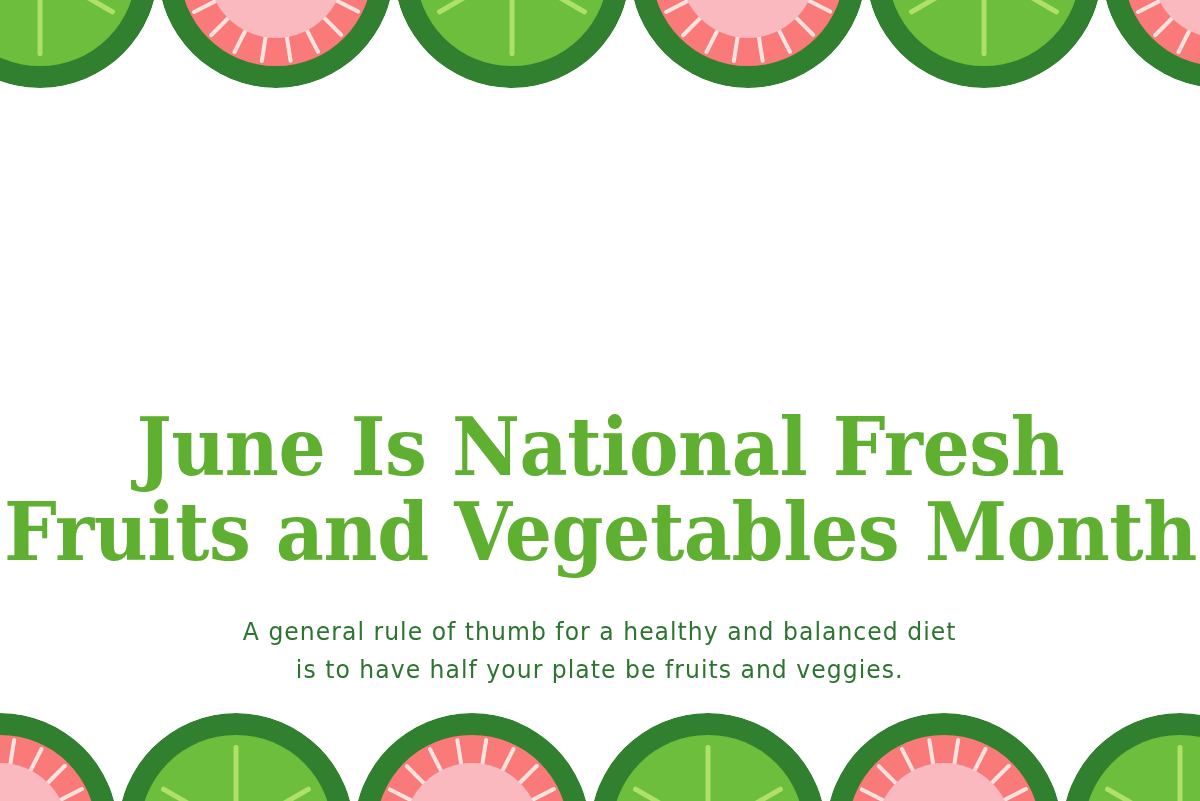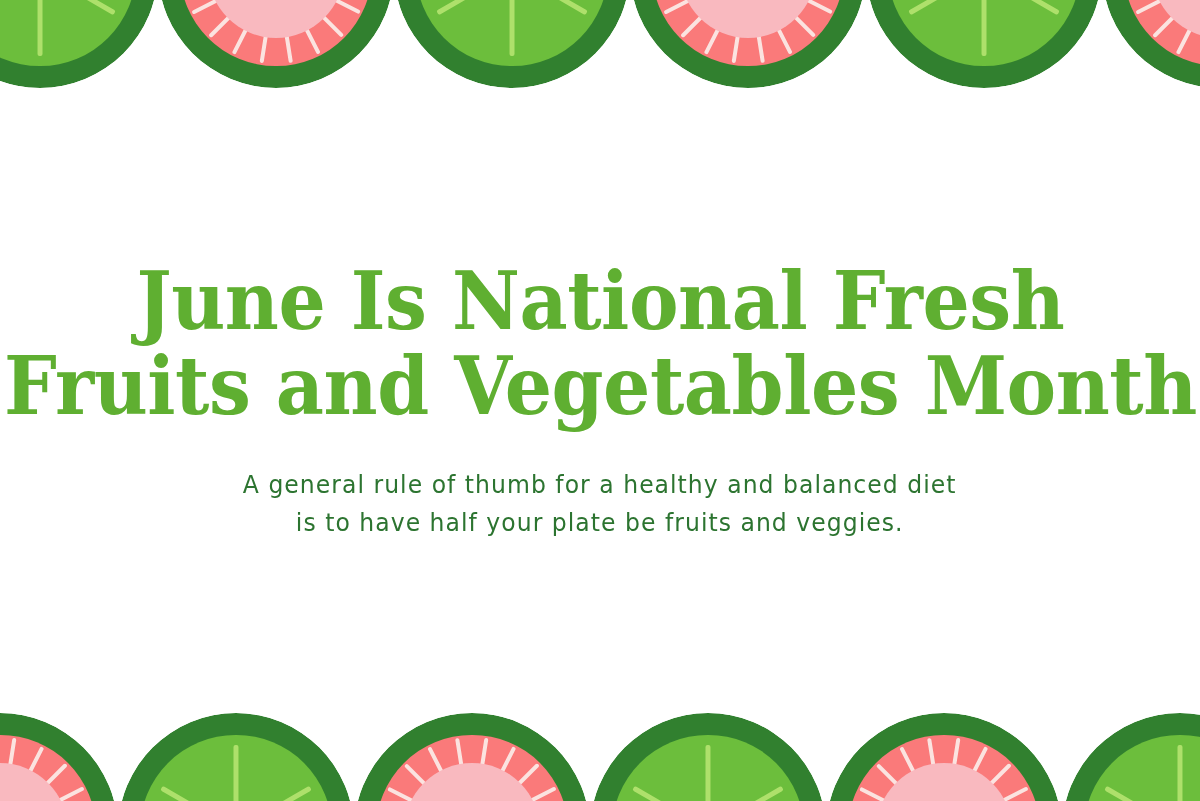--- a/index.html
+++ b/index.html
@@ -101,21 +101,21 @@
   
   .content {
     position: absolute;
     left: 0;
     top: 112px;
     width: 1200px;
     height: 577px;
     display: flex;
     flex-direction: column;
     align-items: center;
-    justify-content: center;
+    justify-content: flex-end;
   }
   .title {
     margin: 0;
     color: #5FAF31;
     font-family: "DejaVu Serif", "Liberation Serif", serif;
     font-weight: 700;
     font-size: 80px;
     line-height: 1.06;
     text-align: center;
     letter-spacing: -0.5px;

